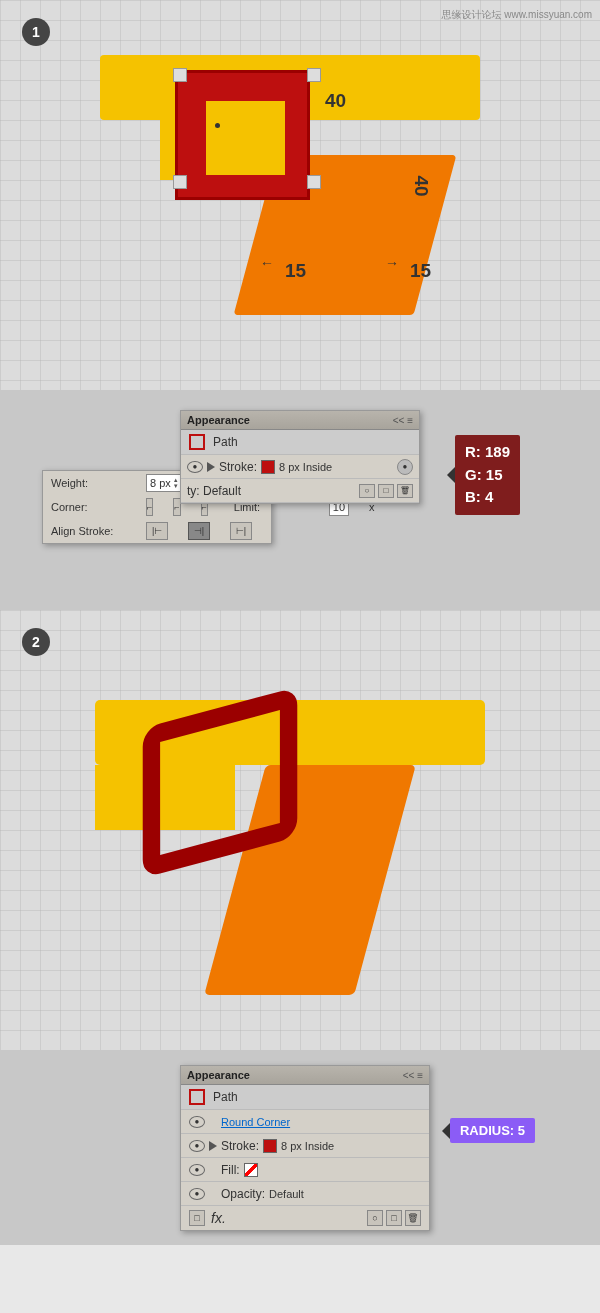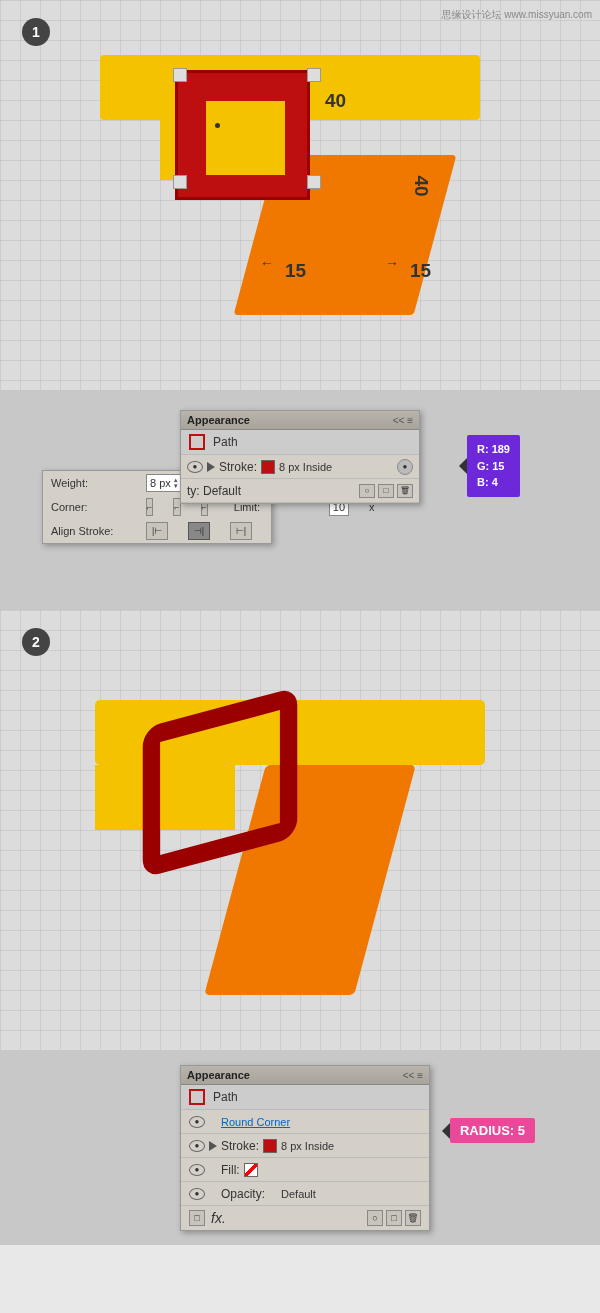--- a/index.html
+++ b/index.html
@@ -342,24 +342,24 @@
       height: 12px;
       background: #fff;
       border: 1px solid #888;
     }
 
     
     .rgb-tooltip {
       position: absolute;
       right: 80px;
       top: 45px;
-      background: #6d28d9;
+      background: #7f1d1d;
       color: #fff;
       padding: 6px 10px;
-      font-size: 11px;
+      font-size: 15px;
       font-weight: bold;
       line-height: 1.5;
       border-radius: 2px;
     }
 
     
     .rgb-tooltip::before {
       content: '';
       position: absolute;
       left: -8px;
@@ -474,21 +474,21 @@
       display: flex;
       align-items: center;
       justify-content: center;
       font-size: 9px;
     }
 
     .radius-tooltip {
       position: absolute;
       right: 65px;
       top: 68px;
-      background: #ec4899;
+      background: #8b5cf6;
       color: #fff;
       padding: 5px 10px;
       font-size: 13px;
       font-weight: bold;
       border-radius: 2px;
     }
 
     .radius-tooltip::before {
       content: '';
       position: absolute;
@@ -706,21 +706,21 @@
       <div class="eye-icon">●</div>
       <div style="width:8px;"></div>
       <span class="panel-row-label">Fill:</span>
       <div class="color-swatch-striped"></div>
     </div>
 
     <div class="panel2-row">
       <div class="eye-icon">●</div>
       <div style="width:8px;"></div>
       <span class="panel-row-label">Opacity:</span>
-      <span style="font-size:11px;margin-left:12px;">Default</span>
+      <span style="font-size:11px;margin-left:0;">Default</span>
     </div>
 
     <div class="panel2-footer">
       <div class="footer-icon">□</div>
       <span style="font-size:14px;font-style:italic;">fx.</span>
       <div style="margin-left:auto;display:flex;gap:3px;">
         <div class="footer-icon">○</div>
         <div class="footer-icon">□</div>
         <div class="footer-icon">🗑</div>
       </div>

